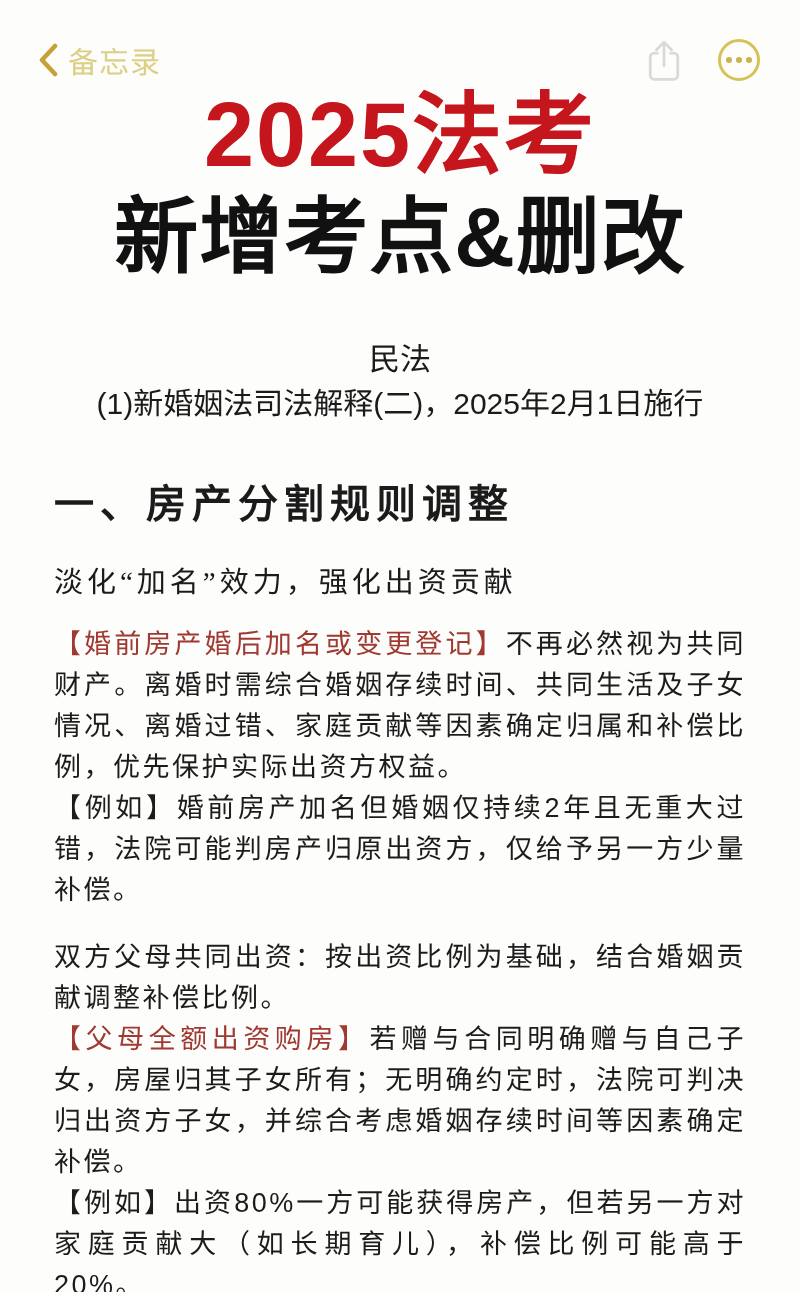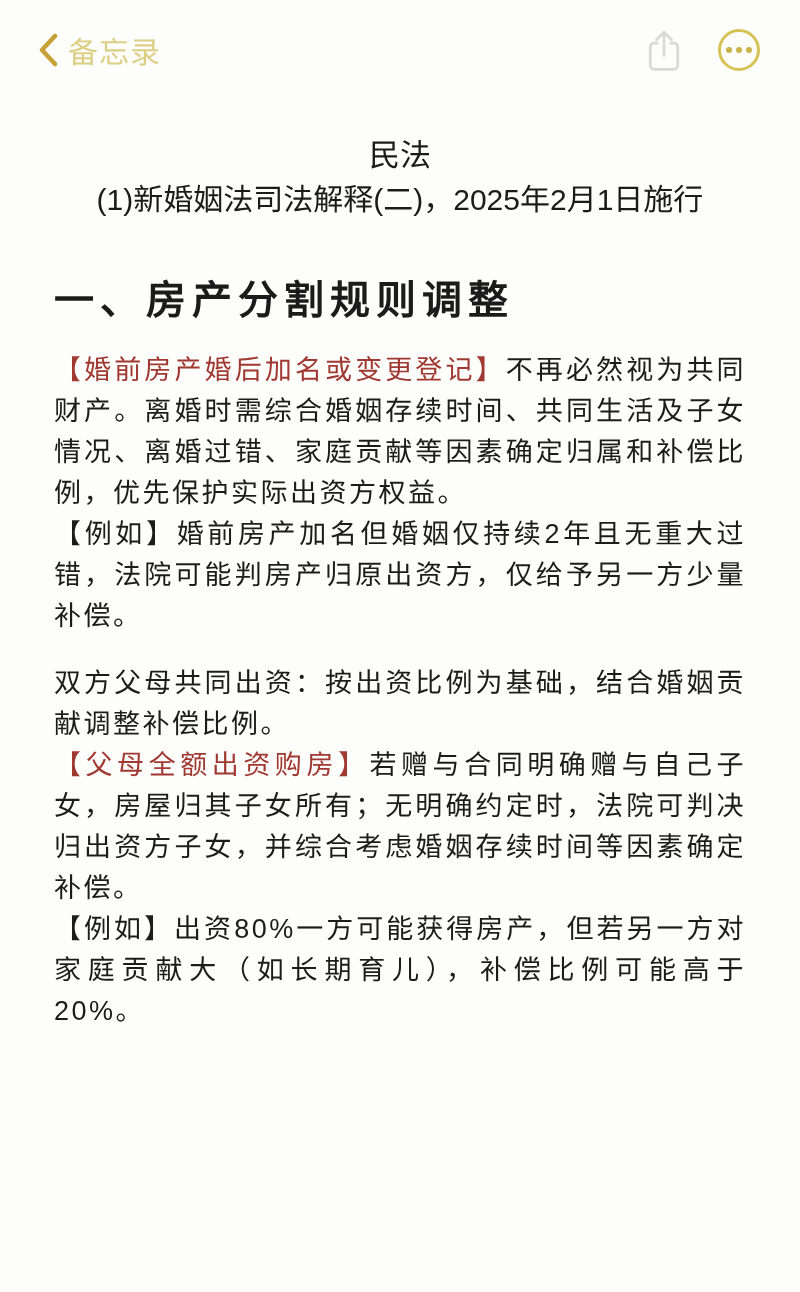--- a/index.html
+++ b/index.html
@@ -11,21 +11,21 @@
     margin: 0 auto;
     background: #fdfdfb;
     overflow: hidden;
     font-family: "Liberation Sans", sans-serif;
     color: #1b1b1b;
   }
 
   
   .nav {
     position: absolute;
-    top: 24px;
+    top: 34px;
     left: 38px;
     right: 40px;
     height: 52px;
     display: flex;
     align-items: center;
     justify-content: space-between;
   }
   .back {
     display: flex;
     align-items: center;
@@ -141,28 +141,33 @@
       <span class="more-btn">
         <span class="dot"></span>
         <span class="dot"></span>
         <span class="dot"></span>
       </span>
     </div>
   </header>
 
   <main class="note">
 
+    <h1 class="title-block">
+      <span class="title-line1">2025法考</span>
+      <span class="title-line2">新增考点&amp;删改</span>
+    </h1>
 
     <h2 class="subtitle-block">
       <span class="subtitle-line1">民法</span>
       <span class="subtitle-line2">(1)新婚姻法司法解释(二)，2025年2月1日施行</span>
     </h2>
 
     <h3 class="section-heading">一、房产分割规则调整</h3>
 
+    <p class="section-subheading">淡化“加名”效力，强化出资贡献</p>
 
     <div class="para-group">
       <p><span class="tag-red">【婚前房产婚后加名或变更登记】</span><span>不再必然视为共同财产。离婚时需综合婚姻存续时间、共同生活及子女情况、离婚过错、家庭贡献等因素确定归属和补偿比例，优先保护实际出资方权益。</span></p>
       <p><span>【例如】婚前房产加名但婚姻仅持续2年且无重大过错，法院可能判房产归原出资方，仅给予另一方少量补偿。</span></p>
     </div>
 
     <div class="para-group second">
       <p><span>双方父母共同出资：按出资比例为基础，结合婚姻贡献调整补偿比例。</span></p>
       <p><span class="tag-red">【父母全额出资购房】</span><span>若赠与合同明确赠与自己子女，房屋归其子女所有；无明确约定时，法院可判决归出资方子女，并综合考虑婚姻存续时间等因素确定补偿。</span></p>
       <p><span>【例如】出资80%一方可能获得房产，但若另一方对家庭贡献大（如长期育儿），补偿比例可能高于20%。</span></p>

